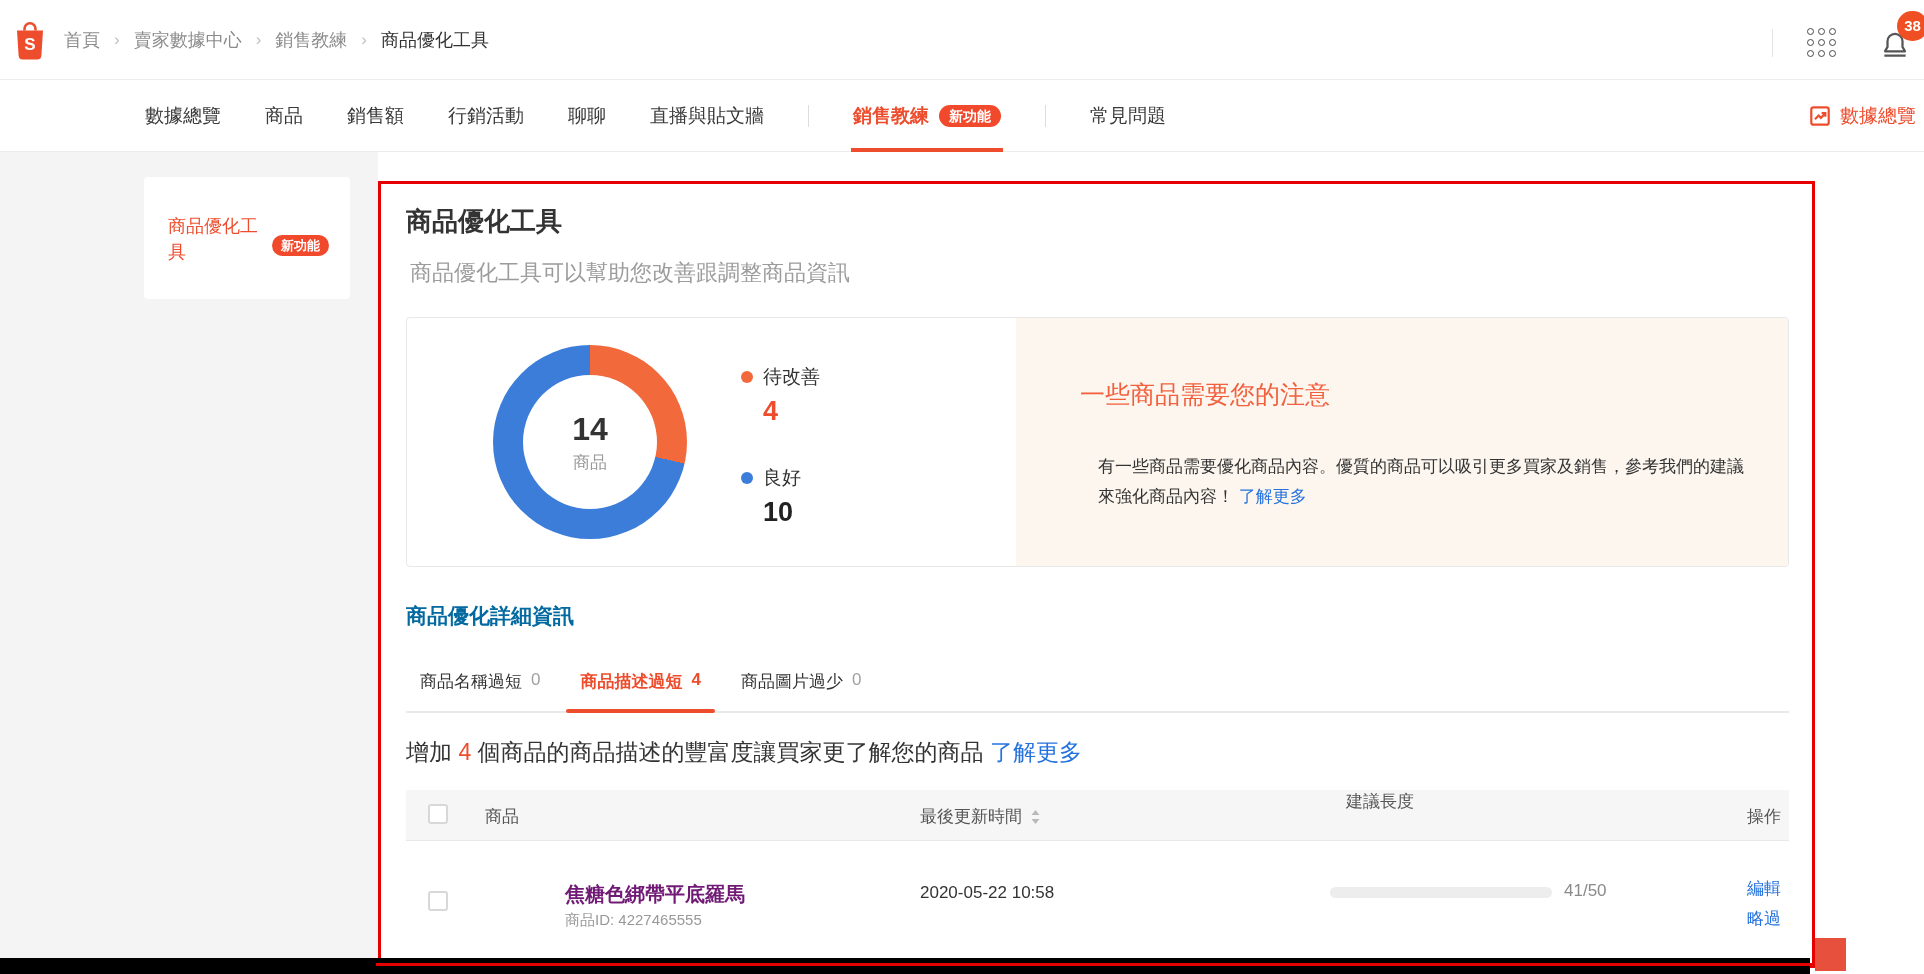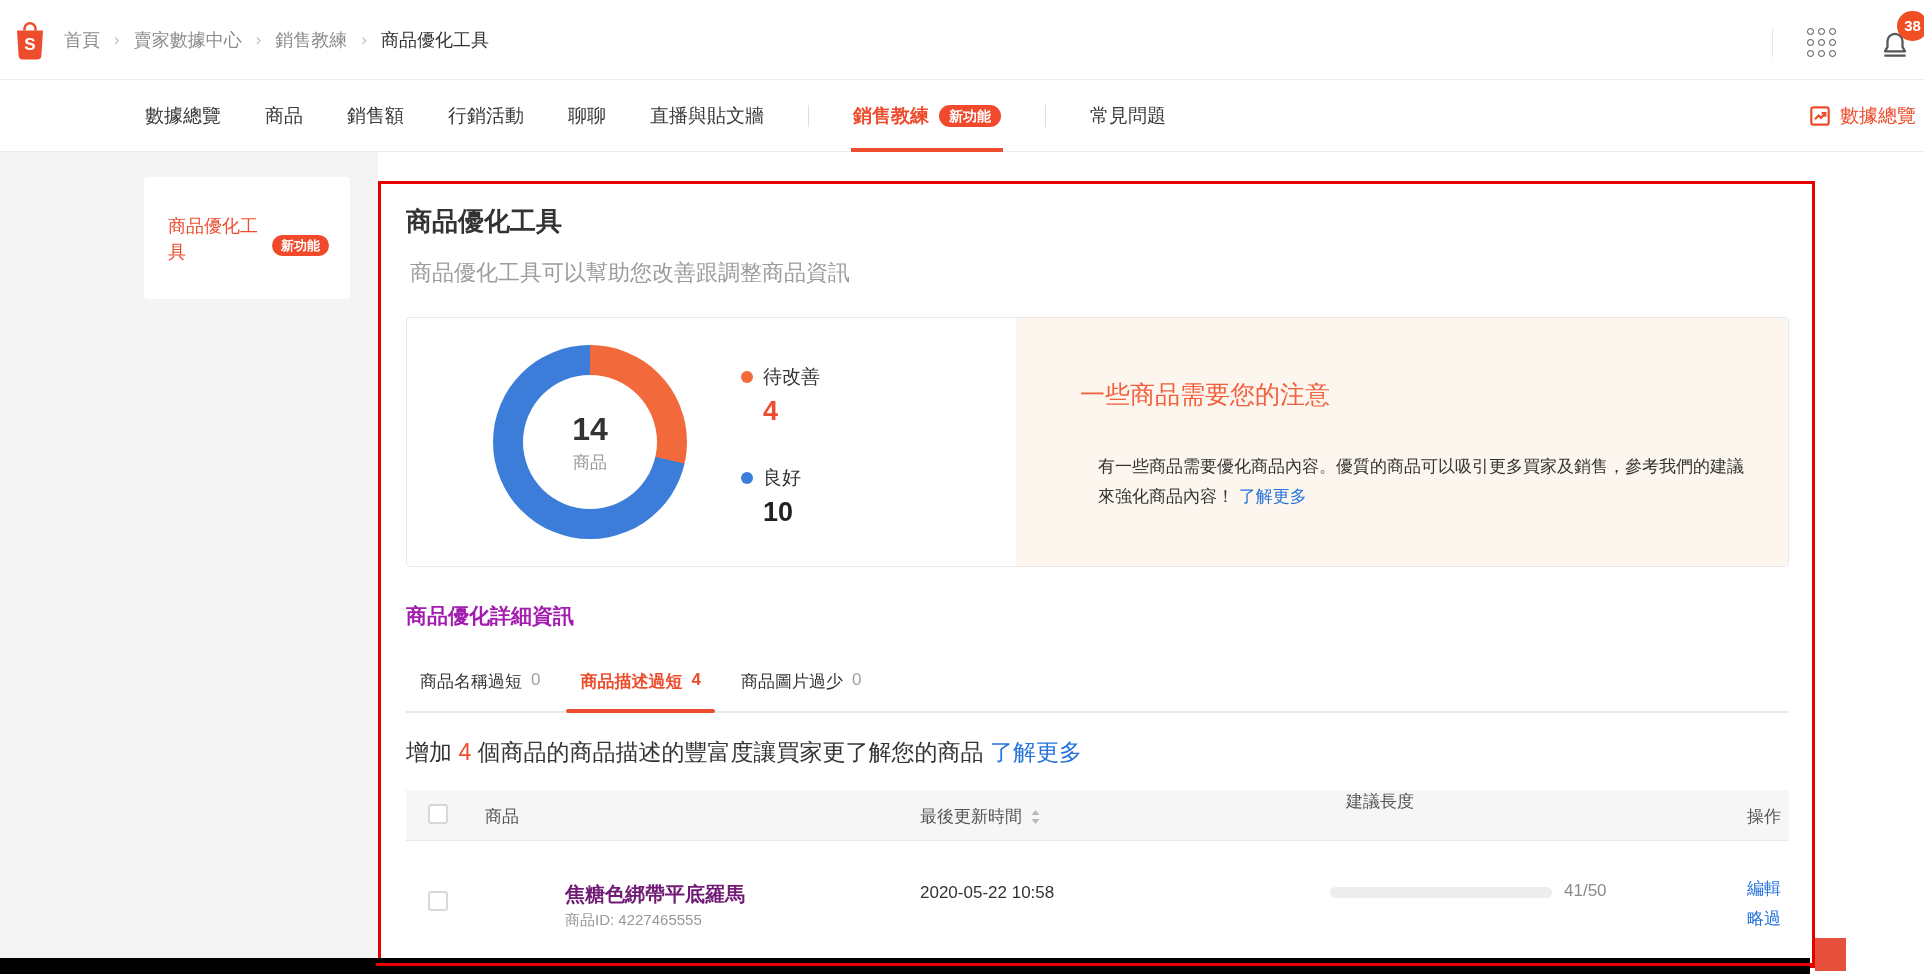--- a/index.html
+++ b/index.html
@@ -68,21 +68,21 @@
   .dot-orange{background:#f2693c;}
   .dot-blue{background:#3b7dd8;}
   .legend-value{margin-left:22px;margin-top:6px;font-size:27px;font-weight:bold;}
   .lv-orange{color:#ee4d2d;}
   .lv-dark{color:#222;}
   .notice{position:absolute;right:0;top:0;bottom:0;width:772px;background:#fcf6ef;border-radius:0 4px 4px 0;}
   .notice h2{position:absolute;left:64px;top:60px;margin:0;font-size:25px;font-weight:normal;color:#f2603d;}
   .notice p{position:absolute;left:66px;top:118px;width:648px;margin:16px;font-size:17px;line-height:30px;color:#333;}
   .link{color:#2673dd;cursor:pointer;text-decoration:none;}
 
-  .section-title{position:absolute;left:25px;top:418px;font-size:21px;font-weight:bold;color:#a21caf;margin:0;}
+  .section-title{position:absolute;left:25px;top:418px;font-size:21px;font-weight:bold;color:#0369a1;margin:0;}
   .detail-tabs{position:absolute;left:25px;top:474px;width:1383px;display:flex;gap:40px;
                border-bottom:2px solid #e9e9e9;padding:12px 0 18px 14px;box-sizing:border-box;text-align:center;}
   .dtab{position:relative;font-size:17px;color:#333;display:flex;gap:9px;cursor:pointer;white-space:nowrap;}
   .dtab .cnt{color:#a0a0a0;}
   .dtab.active{color:#ee4d2d;font-weight:bold;}
   .dtab.active .cnt{color:#ee4d2d;}
   .dtab.active::after{content:"";position:absolute;left:-14px;right:-14px;bottom:-20px;height:4px;
                       background:#ee4d2d;border-radius:2px;}
   .tip{position:absolute;left:25px;top:553px;margin:0;font-size:23px;color:#333;}
   .tip .hl{color:#ee4d2d;}

